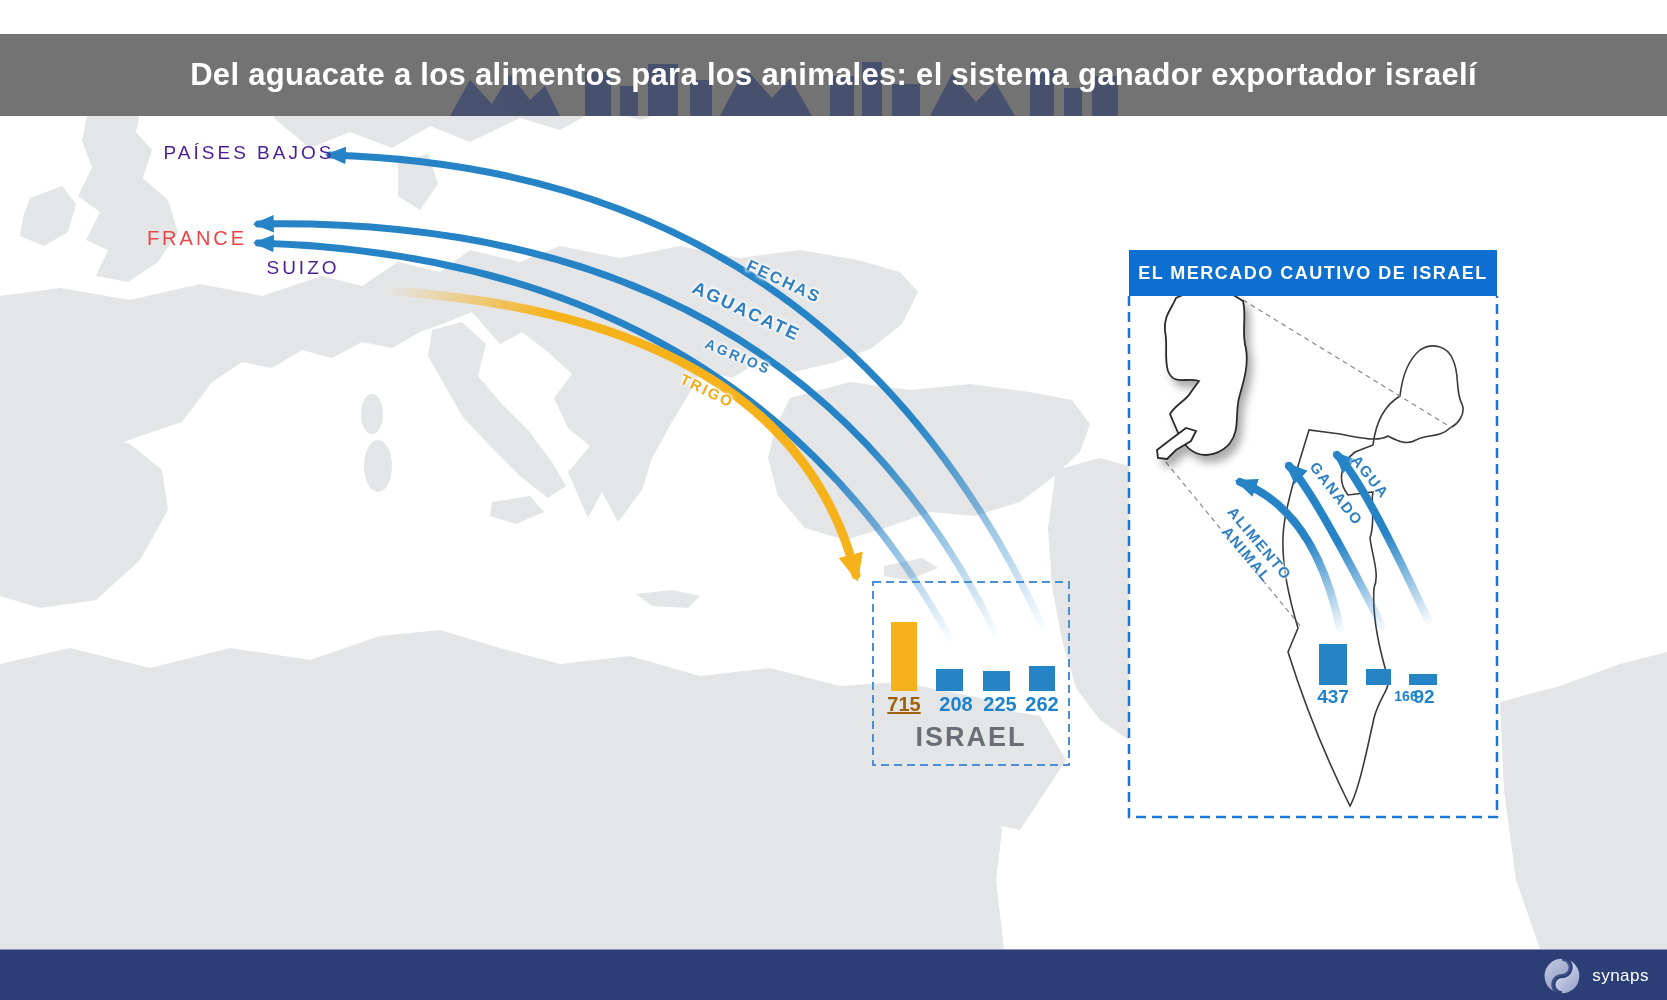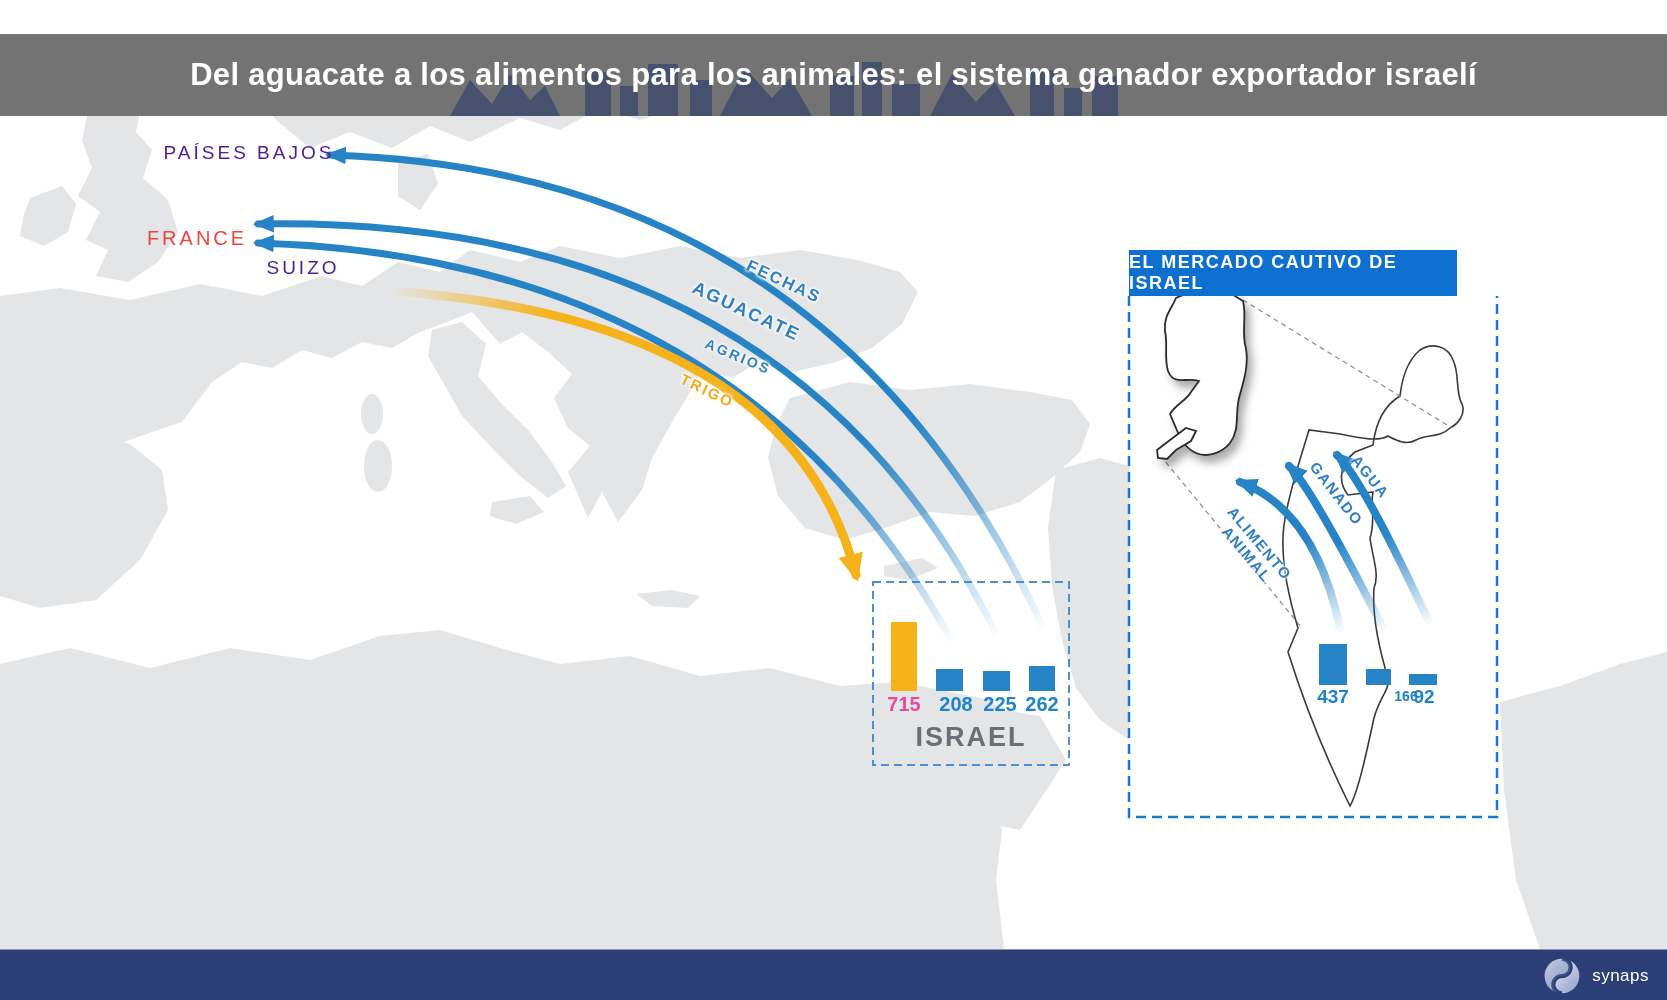--- a/index.html
+++ b/index.html
@@ -25,24 +25,24 @@
   .lbl{position:absolute;transform:translate(-50%,-50%);white-space:nowrap;line-height:1.1;}
   .country{color:#4c1d95;font-size:19px;letter-spacing:3px;font-weight:400;}
   .country.fr{color:#ef4444;font-size:20px;}
   .israel-lbl{color:#696f76;font-size:27px;letter-spacing:2px;font-weight:600;}
   .flowlbl{
     color:#2e7fc1;font-weight:600;letter-spacing:2px;
     text-shadow:0 0 3px #fff,0 0 3px #fff,0 0 4px #fff,0 0 5px #fff;
   }
   .flowlbl.yellow{color:#f0ac18;}
   .num{font-weight:bold;font-size:20px;color:#1e83cc;}
-  .num.yellow{color:#ec4899;}
+  .num.yellow{color:#a16207;text-decoration:underline;}
   .bar{position:absolute;}
   .panel-title{
-    position:absolute;left:1129px;top:250px;width:328px;height:46px;background:#0d6fd0;
+    position:absolute;left:1129px;top:250px;width:368px;height:46px;background:#0d6fd0;
     display:flex;align-items:center;justify-content:center;color:#ffffff;
     font-size:18px;font-weight:bold;letter-spacing:1.5px;
   }
   .panel-flowlbl{
     color:#2e7fc1;font-weight:600;font-size:15px;letter-spacing:1.5px;text-align:center;
     text-shadow:0 0 3px #fff,0 0 3px #fff,0 0 4px #fff;
   }
 </style>
 </head>
 <body>

